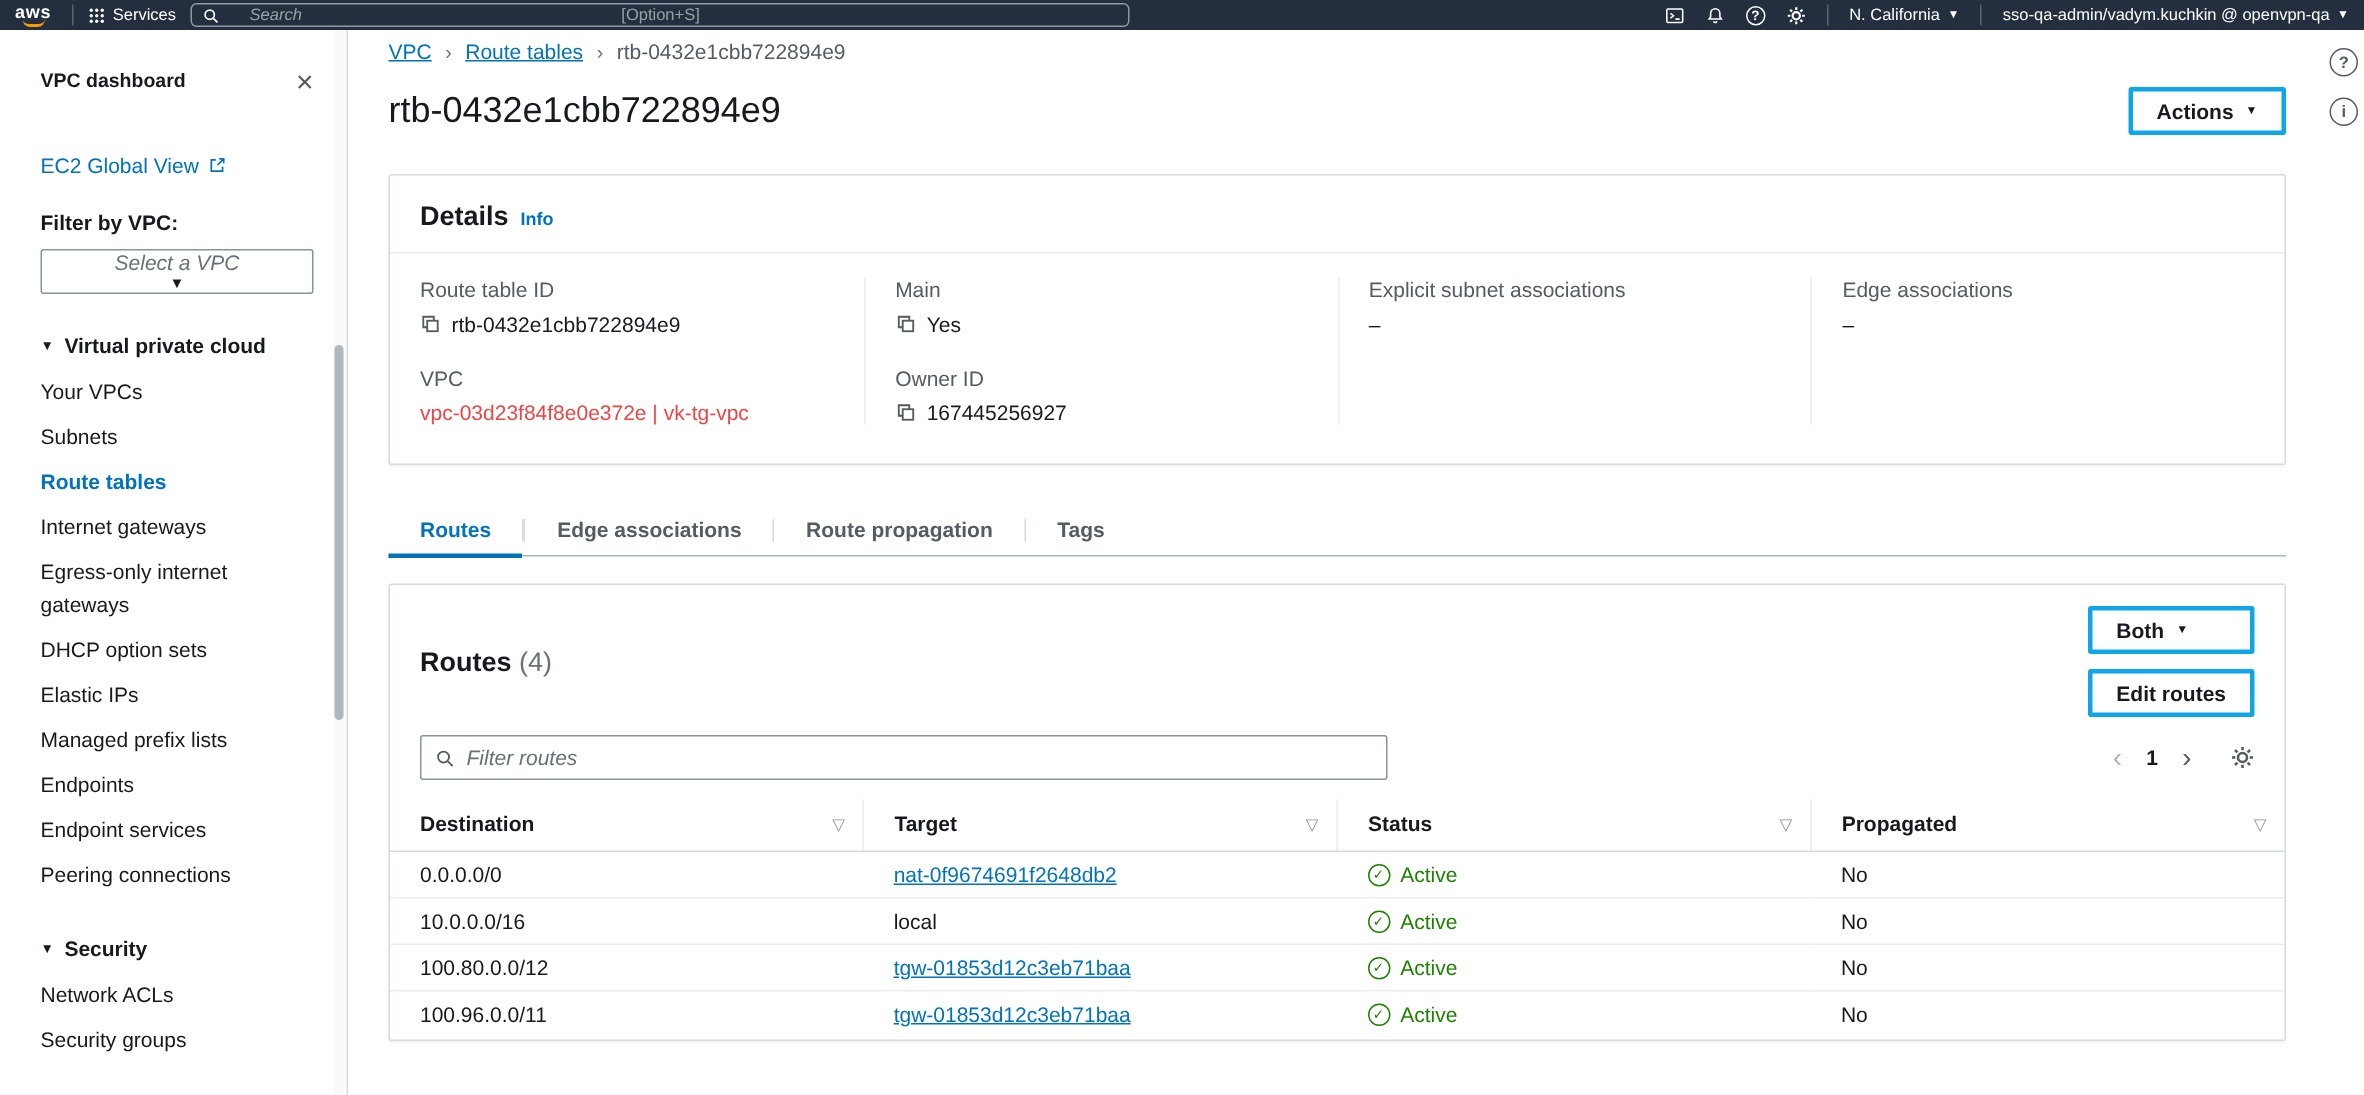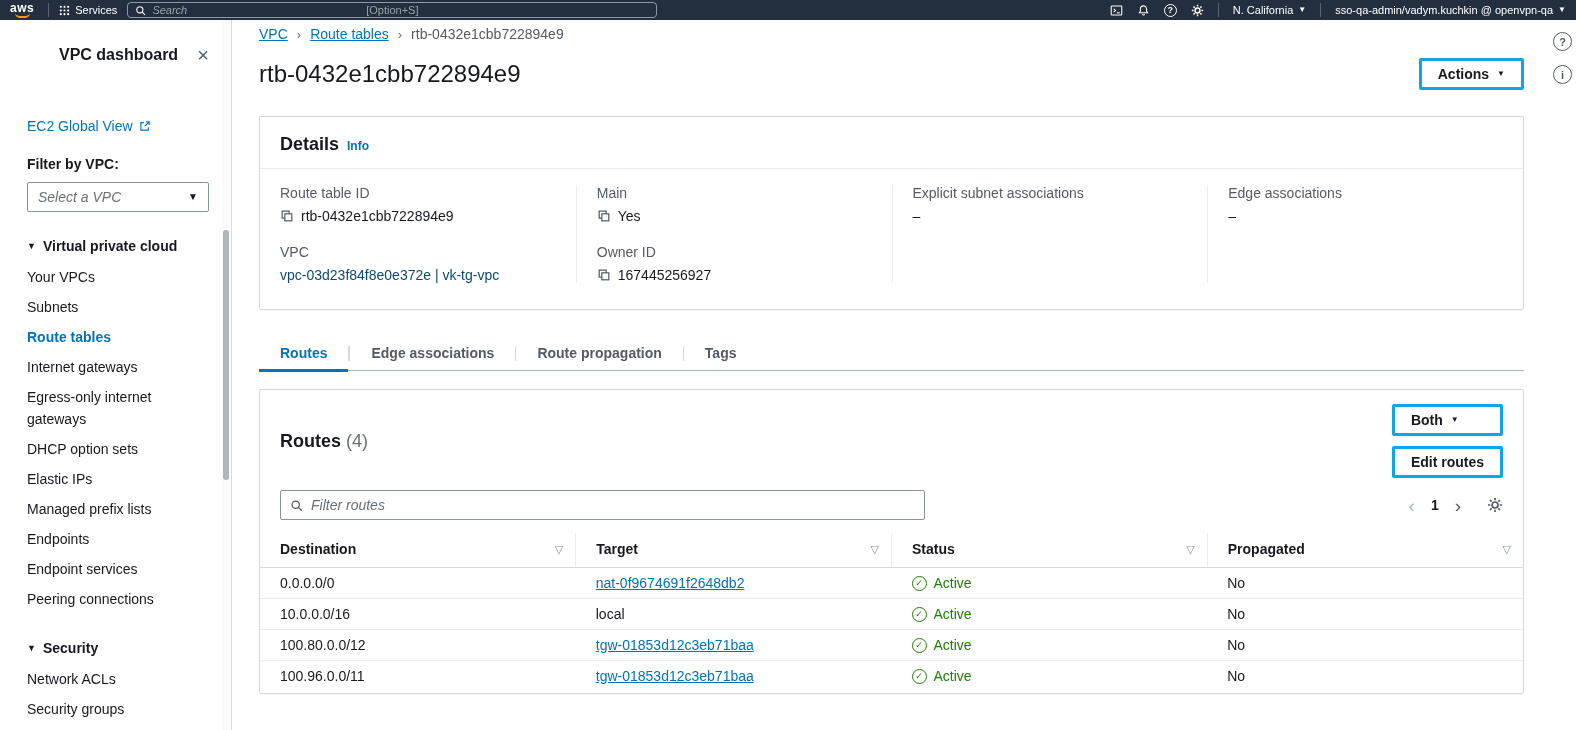--- a/index.html
+++ b/index.html
@@ -16,44 +16,44 @@
     display:flex; align-items:center; padding:0 10px;
     font-size:11px; white-space:nowrap; overflow:hidden;
   }
   .tb-left { display:flex; align-items:center; gap:10px; flex:0 0 auto; }
   .aws-logo { display:flex; flex-direction:column; align-items:center; margin-right:4px; cursor:pointer; }
   .aws-logo .txt { font-weight:700; font-size:12px; line-height:10px; letter-spacing:.5px; }
   .aws-logo .smile { width:15px; height:5px; border-bottom:2px solid #ff9900; border-radius:0 0 9px 9px; }
   .tb-div { width:1px; height:14px; background:rgba(255,255,255,.25); }
   .tb-item { display:flex; align-items:center; gap:5px; cursor:pointer; }
   .tb-search {
-    position:relative; width:530px; height:16px; border:1px solid #8d9aa8; border-radius:4px;
-    display:flex; align-items:center; gap:6px; padding:0 7px; color:#95a5a6; cursor:text;
+    position:relative; width:626px; height:16px; border:1px solid #8d9aa8; border-radius:4px;
+    display:flex; align-items:center; gap:20px; padding:0 7px; color:#95a5a6; cursor:text;
   }
   .tb-search .ph { font-style:italic; }
   .tb-search .shortcut { position:absolute; left:50%; transform:translateX(-50%); color:#95a5a6; }
   .tb-right { margin-left:auto; display:flex; align-items:center; gap:14px; }
   .tb-icon { display:flex; align-items:center; cursor:pointer; color:#fff; }
   .qmark { width:13px; height:13px; border:1.2px solid #fff; border-radius:50%;
            display:flex; align-items:center; justify-content:center; font-size:9px; font-weight:700; }
   .caret { font-size:8px; line-height:1; }
 
   
   .sidebar {
     position:absolute; top:20px; left:0; bottom:0; width:232px;
     background:#fff; border-right:1px solid #d5dbdb; padding:26px 22px 0 27px;
   }
   .sb-head { display:flex; align-items:flex-start; justify-content:space-between; }
-  .sb-head h2 { font-size:16px; font-weight:700;margin-left:32px; }
+  .sb-head h2 { font-size:13px; font-weight:700; }
   .sb-close { font-size:20px; color:#545b64; cursor:pointer; line-height:18px; }
-  .sb-link { color:#0073bb; display:inline-flex; align-items:center; gap:6px; margin-top:54px; text-decoration:none; }
+  .sb-link { color:#0073bb; display:inline-flex; align-items:center; gap:6px; margin-top:38px; text-decoration:none; }
   .sb-filter-label { font-weight:700; margin-top:22px; }
   .sb-select {
     margin-top:10px; height:30px; border:1px solid #879596; border-radius:2px; background:#fff;
-    display:flex; align-items:center; justify-content:space-between; padding:0 10px; cursor:pointer;
+    display:flex; align-items:center; justify-content:space-between; padding:0 10px; cursor:pointer;flex-direction:column;
   }
   .sb-select .ph { font-style:italic; color:#687078; }
   .sb-select .caret { font-size:10px; color:#16191f; }
   .sb-section-head { display:flex; align-items:center; gap:7px; font-weight:700; margin-top:26px; cursor:pointer; }
   .sb-section-head .tri { font-size:9px; color:#16191f; }
   .sidebar ul { list-style:none; margin-top:8px; }
   .sidebar li { padding:4px 0; line-height:22px; cursor:pointer; color:#16191f; }
   .sidebar li.selected { color:#0073bb; font-weight:700; }
   .sb-scroll { position:absolute; top:0; right:1px; width:8px; height:100%; background:#fafafa; }
   .sb-scroll .thumb { position:absolute; top:210px; right:1px; width:6px; height:250px; background:#b0b6bb; border-radius:4px; cursor:grab; }
@@ -76,21 +76,21 @@
   .details-card { margin-top:26px; }
   .card-head { display:flex; align-items:baseline; gap:8px; padding:17px 20px 13px; border-bottom:1px solid #eaeded; }
   .card-head h2 { font-size:18px; font-weight:700; }
   .info-link { color:#0073bb; font-size:12px; font-weight:700; text-decoration:none; }
   .details-grid { display:grid; grid-template-columns:repeat(4,1fr); padding:16px 0 26px; }
   .dcol { padding:0 20px; }
   .dcol + .dcol { border-left:1px solid #eaeded; }
   .field + .field { margin-top:20px; }
   .flabel { color:#545b64; margin-bottom:7px; }
   .fvalue { display:flex; align-items:center; gap:7px; color:#16191f; }
-  .fvalue a { color:#0c4a6e; text-decoration:none; }
+  .fvalue a { color:#ef4444; text-decoration:none; }
   .copy-icon { color:#545b64; display:inline-flex; cursor:pointer; }
 
   .tabs { display:flex; align-items:center; margin-top:26px; border-bottom:1px solid #aab7b8; height:35px; }
   .tab { padding:0 21px; line-height:34px; font-weight:700; color:#545b64; cursor:pointer; position:relative; height:35px; }
   .tab.active { color:#0073bb; }
   .tab.active::after { content:""; position:absolute; left:0; right:0; bottom:-1px; height:3px; background:#0073bb; }
   .tab-div { width:1px; height:15px; background:#d5dbdb; }
 
   .routes-card { margin-top:18px; padding-bottom:2px; }
   .routes-head { display:flex; align-items:center; justify-content:space-between; padding:14px 20px 12px; }

